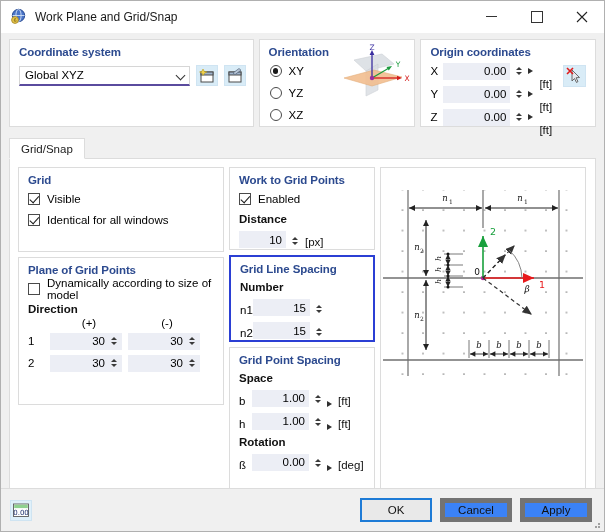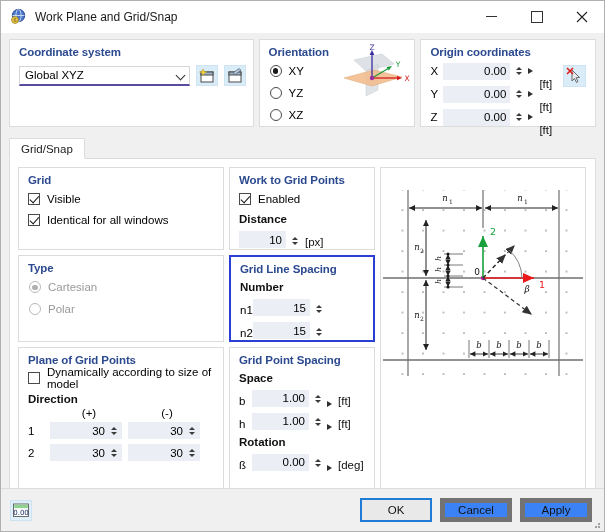--- a/index.html
+++ b/index.html
@@ -321,31 +321,20 @@
         <div class="chkrow">
           <span class="chk on"></span>
           <span class="chklbl">Visible</span>
         </div>
         <div class="chkrow">
           <span class="chk on"></span>
           <span class="chklbl">Identical for all windows</span>
         </div>
       </div>
 
-      <div class="sub s-type">
-        <div class="group-title">Type</div>
-        <div class="radio-row">
-          <span class="radio dis on"></span>
-          <span class="radio-lbl dis">Cartesian</span>
-        </div>
-        <div class="radio-row">
-          <span class="radio dis"></span>
-          <span class="radio-lbl dis">Polar</span>
-        </div>
-      </div>
 
       <div class="sub s-ngp">
         <div class="group-title">Plane of Grid Points</div>
         <div class="chkrow">
           <span class="chk"></span>
           <span class="chklbl">Dynamically according to size of model</span>
         </div>
         <div class="plain-lbl">Direction</div>
         <div class="dirhead">
           <span class="sp"></span>

